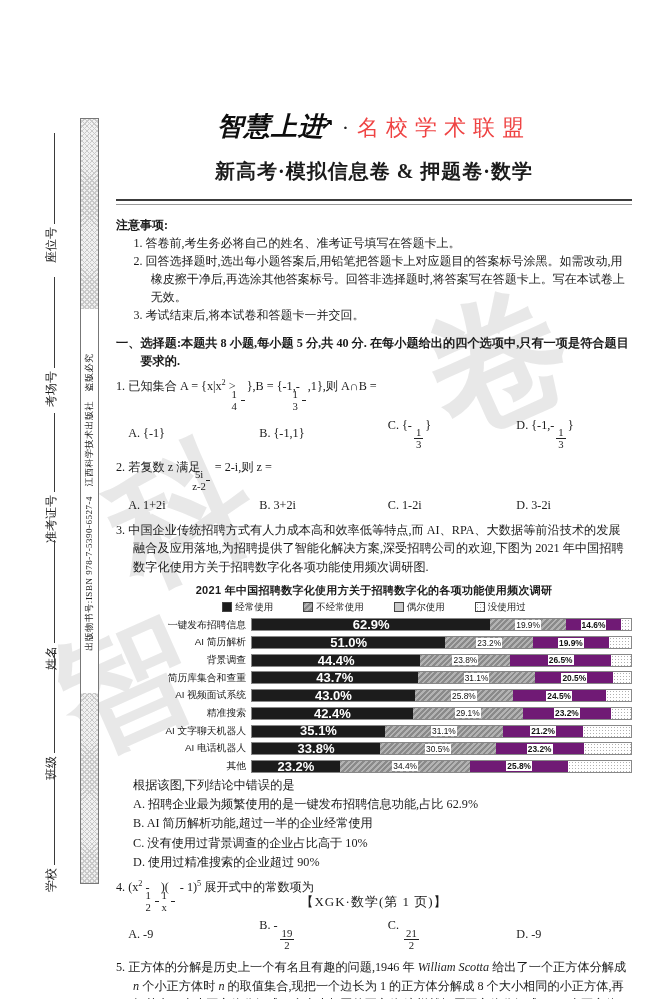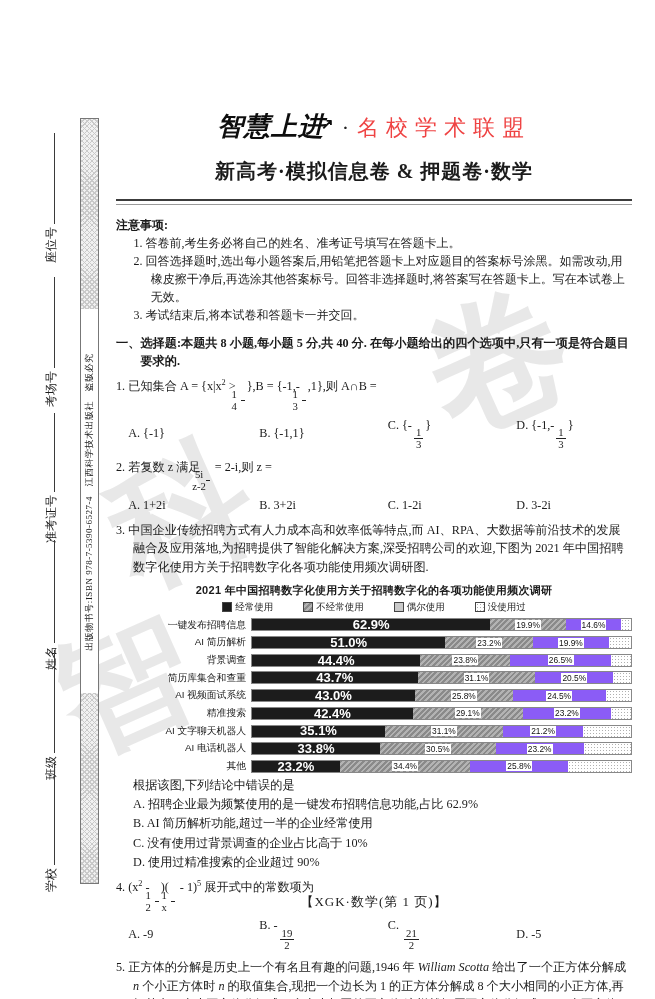--- a/index.html
+++ b/index.html
@@ -71,21 +71,21 @@
   .sw0{background:#1c1c1c;}
   .sw1{background:repeating-linear-gradient(135deg,#8a8a8a 0 2px,#b3b3b3 2px 4px);}
   .sw2{background:#c9c9c9;}
   .sw3{background-color:#fff;background-image:radial-gradient(#b0b0b0 0.8px,transparent 0.9px);background-size:3px 3px;}
   .crow{display:flex;align-items:center;margin-top:3px;}
   .clabel{width:130px;text-align:right;padding-right:5px;font-size:9.8px;white-space:nowrap;}
   .cbar{flex:1;display:flex;height:11px;border:1px solid #888;box-sizing:content-box;}
   .seg{display:flex;align-items:center;justify-content:center;height:100%;box-sizing:border-box;overflow:visible;}
   .seg0{background:#1c1c1c;}
   .seg1{background:repeating-linear-gradient(135deg,#8a8a8a 0 2px,#b3b3b3 2px 4px);}
-  .seg2{background:#8b5cf6;}
+  .seg2{background:#701a75;font-weight:bold;}
   .seg3{background-color:#fff;background-image:radial-gradient(#b0b0b0 0.8px,transparent 0.9px);background-size:3px 3px;}
   .v0{color:#fff;font-size:13px;font-weight:700;white-space:nowrap;}
   .chip{background:#fff;color:#111;font-size:8.4px;line-height:10px;padding:0 1px;white-space:nowrap;}
 
   .footer{position:absolute;left:116px;width:516px;top:893px;text-align:center;
           font-size:13px;font-weight:400;letter-spacing:1px;z-index:3;}
 </style>
 </head>
 <body>
 
@@ -358,21 +358,21 @@
       <div class="options-grid">
         <span class="opt">A. -9</span>
         <span class="opt">B. -<span class="frac">
               <span class="num">19</span>
               <span class="den">2</span>
             </span></span>
         <span class="opt">C. <span class="frac">
               <span class="num">21</span>
               <span class="den">2</span>
             </span></span>
-        <span class="opt">D. -5</span>
+        <span class="opt">D. -9</span>
       </div>
     </div>
 
     <div class="question">
       <div class="stem">5. 正方体的分解是历史上一个有名且有趣的问题,1946 年 <i>William Scotta</i> 给出了一个正方体分解成 <i>n</i> 个小正方体时 <i>n</i> 的取值集合,现把一个边长为 1 的正方体分解成 8 个大小相同的小正方体,再把其中一个小正方体分解成 8 个大小相同的正方体,这样就把原正方体分解成了 15 个正方体,则这 15 个正方体的表面积之和为</div>
 
     </div>
 
   </div>
 

